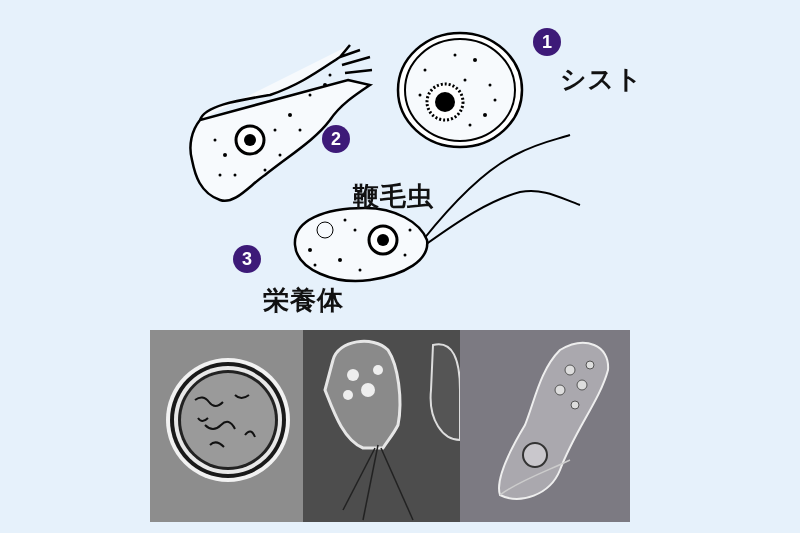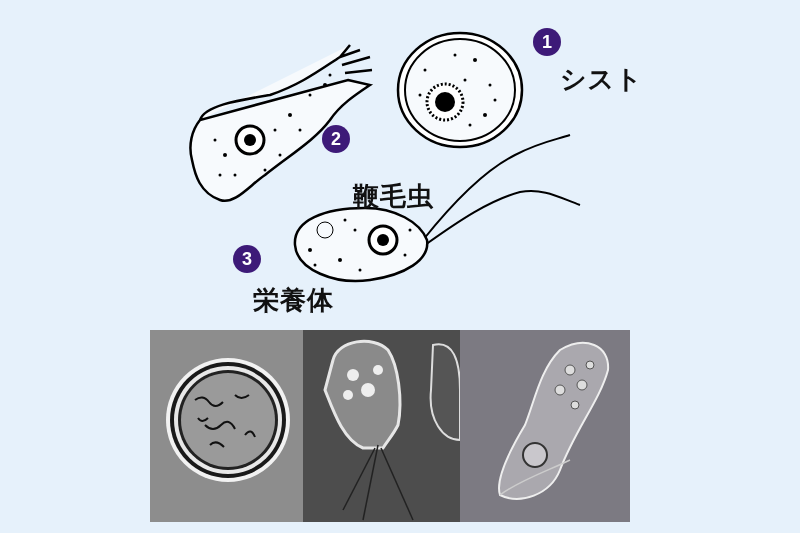--- a/index.html
+++ b/index.html
@@ -70,21 +70,21 @@
   </g>
 </svg>
 
 <div class="badge" style="left:533px;top:28px">1</div>
 <div class="label" style="left:560px;top:62px">シスト</div>
 
 <div class="badge" style="left:322px;top:125px">2</div>
 <div class="label" style="left:353px;top:179px">鞭毛虫</div>
 
 <div class="badge" style="left:233px;top:245px">3</div>
-<div class="label" style="left:253px;top:283px">栄養体</div>
+<div class="label" style="left:263px;top:283px">栄養体</div>
 
 <div class="photos">
   <div class="photo" style="width:153px;background:#8a8a8a;">
     <svg width="153" height="192" viewBox="0 0 153 192">
       <rect width="153" height="192" fill="#8d8d8d"></rect>
       <circle cx="78" cy="90" r="62" fill="#f2f2f2"></circle>
       <circle cx="78" cy="90" r="58" fill="#1a1a1a"></circle>
       <circle cx="78" cy="90" r="54" fill="#e8e8e8"></circle>
       <circle cx="78" cy="90" r="50" fill="#222"></circle>
       <circle cx="78" cy="90" r="47" fill="#9a9a9a"></circle>

